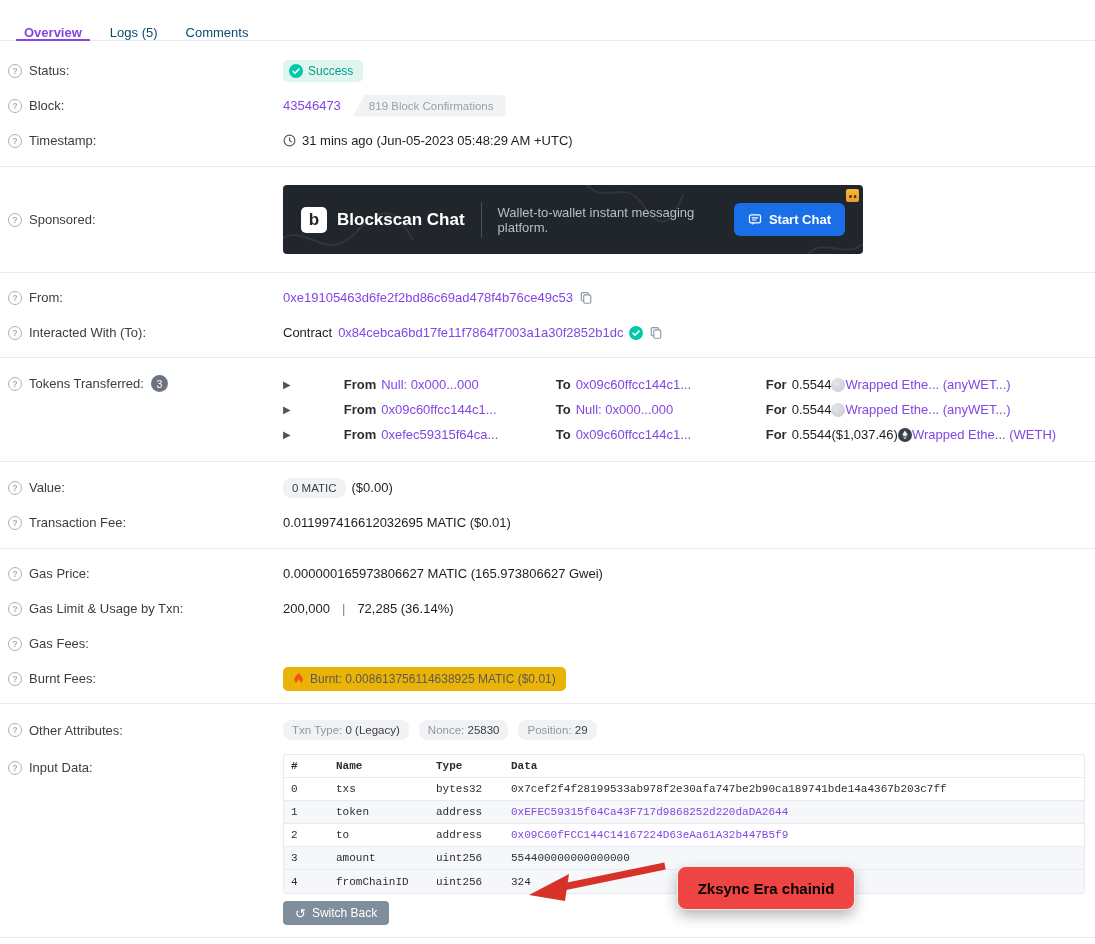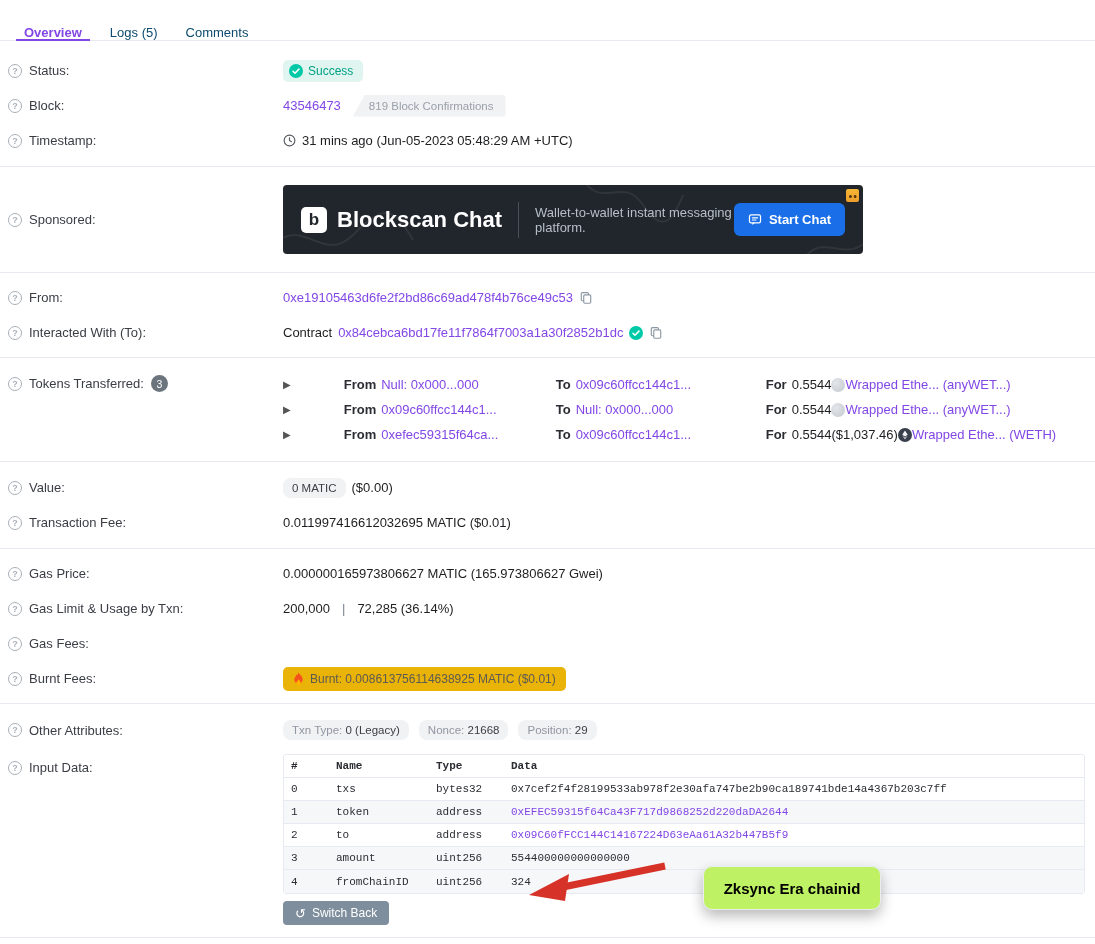--- a/index.html
+++ b/index.html
@@ -33,21 +33,21 @@
 
   
   .badge-success { display:inline-flex; align-items:center; gap:5px; background:#e0f5ef; color:#00a186; border-radius:5px; padding:4px 10px 4px 6px; font-size:12px; }
   .confirm-badge { background:#f1f2f4; color:#9aa0ab; font-size:11.5px; padding:5px 12px 5px 16px; margin-left:6px;
                    clip-path:polygon(12px 0, 100% 0, 100% 100%, 0 100%); border-radius:0 4px 4px 0; }
 
   
   .banner { position:relative; width:580px; height:69px; background:#21262c; border-radius:4px; display:flex; align-items:center; padding:0 18px; overflow:hidden; }
   .banner svg.squiggle { position:absolute; inset:0; }
   .blogo { width:26px; height:26px; background:#fff; border-radius:5px; color:#21262c; font-weight:bold; font-size:17px; display:flex; align-items:center; justify-content:center; margin-right:10px; z-index:1; }
-  .brand { color:#fff; font-weight:bold; font-size:22px; z-index:1; }
+  .brand { color:#fff; font-weight:bold; font-size:17px; z-index:1; }
   .vline { width:1px; height:36px; background:#4a5058; margin:0 16px; z-index:1; }
   .tagline { color:#b9bfc7; font-size:13px; z-index:1; flex:1; }
   .startchat { display:inline-flex; align-items:center; gap:7px; background:#1a6fe8; color:#fff; font-weight:bold; font-size:13px; padding:9px 14px; border-radius:6px; border:0; cursor:pointer; z-index:1; }
   .ad-corner { position:absolute; top:4px; right:4px; width:13px; height:13px; border-radius:2px;
     background: radial-gradient(circle at 34% 58%, #5b3a10 1.1px, transparent 1.8px),
                 radial-gradient(circle at 70% 58%, #5b3a10 1.1px, transparent 1.8px),
                 linear-gradient(#f7b733,#ec9d2c); }
 
   
   .tok-rows { display:flex; flex-direction:column; }
@@ -69,21 +69,21 @@
   .itable .tr { display:flex; border-bottom:1px solid #e7eaf3; height:23px; align-items:center; }
   .itable .tr:last-child { border-bottom:0; }
   .itable .tr.head { font-weight:bold; }
   .itable .tr.stripe { background:#f6f7f9; }
   .itable .td { padding:0 7px; white-space:nowrap; overflow:hidden; }
   .c0 { width:45px; } .c1 { width:100px; } .c2 { width:75px; } .c3 { flex:1; }
   .switch-btn { display:inline-flex; align-items:center; gap:6px; background:#7e8e9d; color:#fff; border:0; border-radius:4px; padding:5px 12px; font-size:12px; cursor:pointer; margin:7px 0 0 0; font-family:"Liberation Sans",sans-serif; }
   .switch-btn .ricon { font-size:13px; line-height:1; }
 
   
-  .callout { position:absolute; left:703px; top:866px; width:178px; height:44px; background:#bef264;
+  .callout { position:absolute; left:677px; top:866px; width:178px; height:44px; background:#ef4444;
     border:1px solid #ececec; border-radius:9px; box-shadow:0 6px 14px rgba(0,0,0,.28);
     display:flex; align-items:center; justify-content:center; font-weight:bold; font-size:15px; color:#000; z-index:5; }
   .arrow-svg { position:absolute; left:515px; top:857px; z-index:4; }
 
   .copy-icon, .check-icon, .clock-icon, .weth-icon, .chat-icon, .flame-icon { display:inline-flex; flex:0 0 auto; }
 </style>
 </head>
 <body>
 
 <div class="tabs">
@@ -343,21 +343,21 @@
 <hr class="divider">
 
 <div class="section" style="padding:6px 0 12px;">
   <div class="row" style="min-height:40px;">
     <div class="row-label">
       <span class="qicon">?</span>
       <span>Other Attributes:</span>
     </div>
     <div class="row-value" style="gap:10px;">
       <span class="badge-gray"><span class="muted">Txn Type:</span> <span>0 (Legacy)</span></span>
-      <span class="badge-gray"><span class="muted">Nonce:</span> <span>21668</span></span>
+      <span class="badge-gray"><span class="muted">Nonce:</span> <span>25830</span></span>
       <span class="badge-gray"><span class="muted">Position:</span> <span>29</span></span>
     </div>
   </div>
 
   <div class="row input-row" style="margin-top:4px; align-items:flex-start;">
     <div class="row-label" style="margin-top:6px;">
       <span class="qicon">?</span>
       <span>Input Data:</span>
     </div>
     <div class="row-value" style="flex-direction:column; align-items:flex-start; gap:0;">

